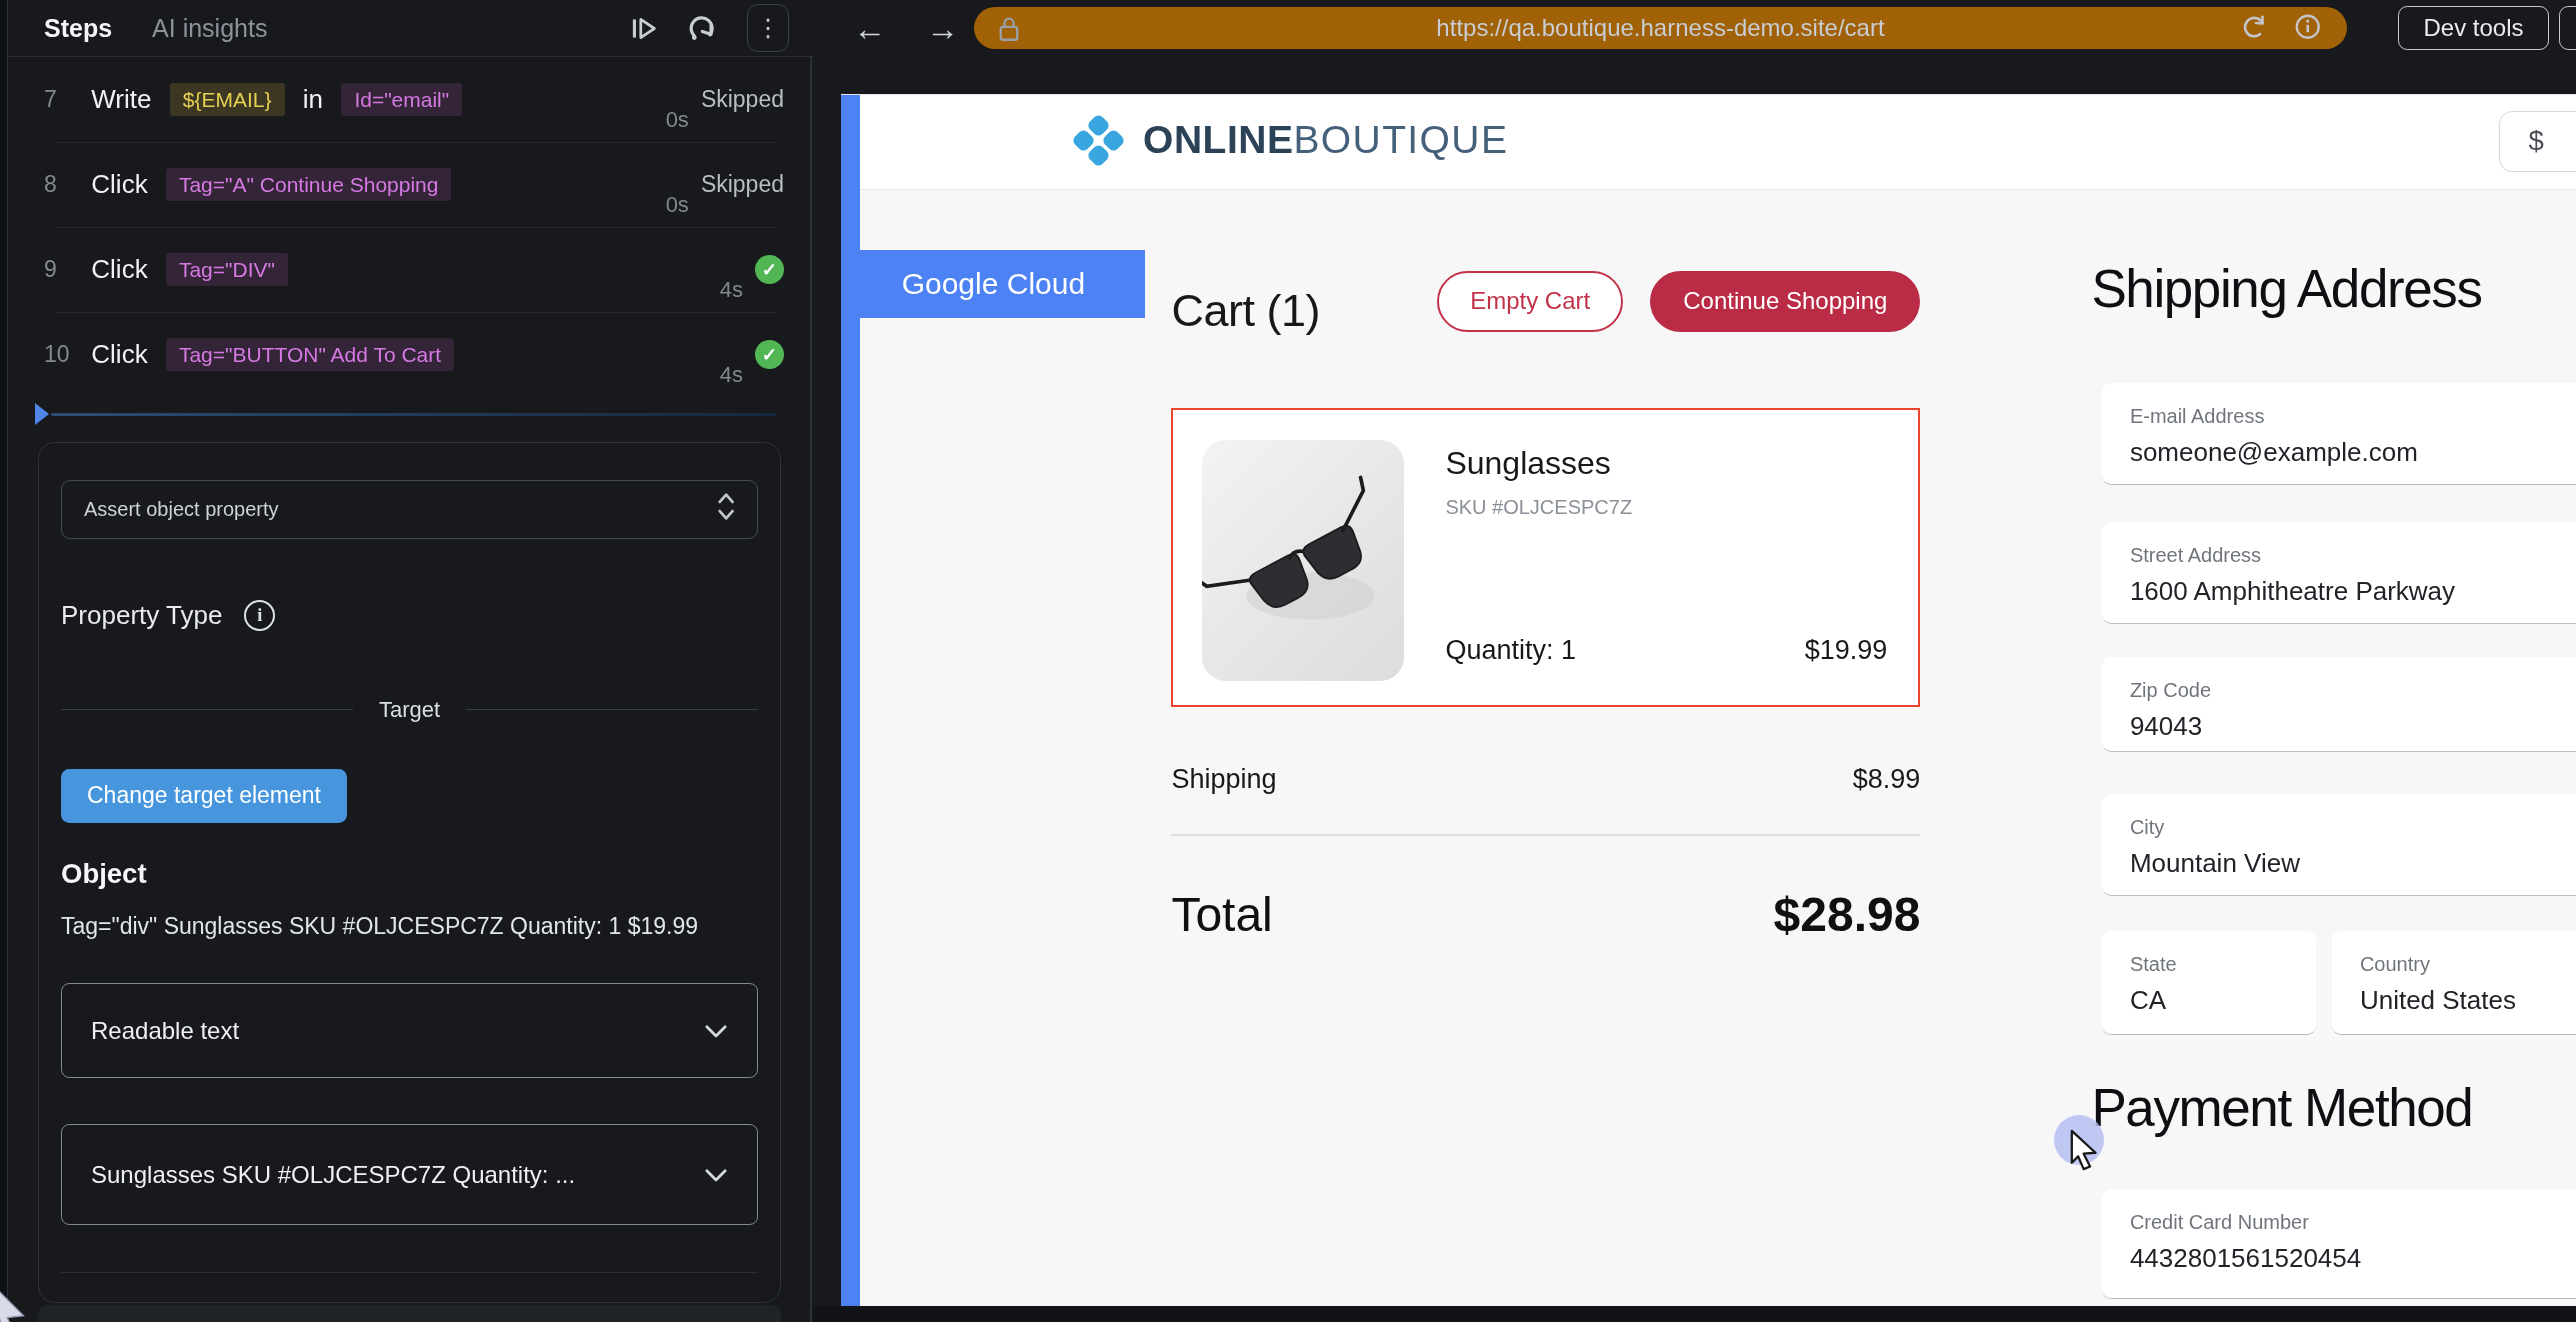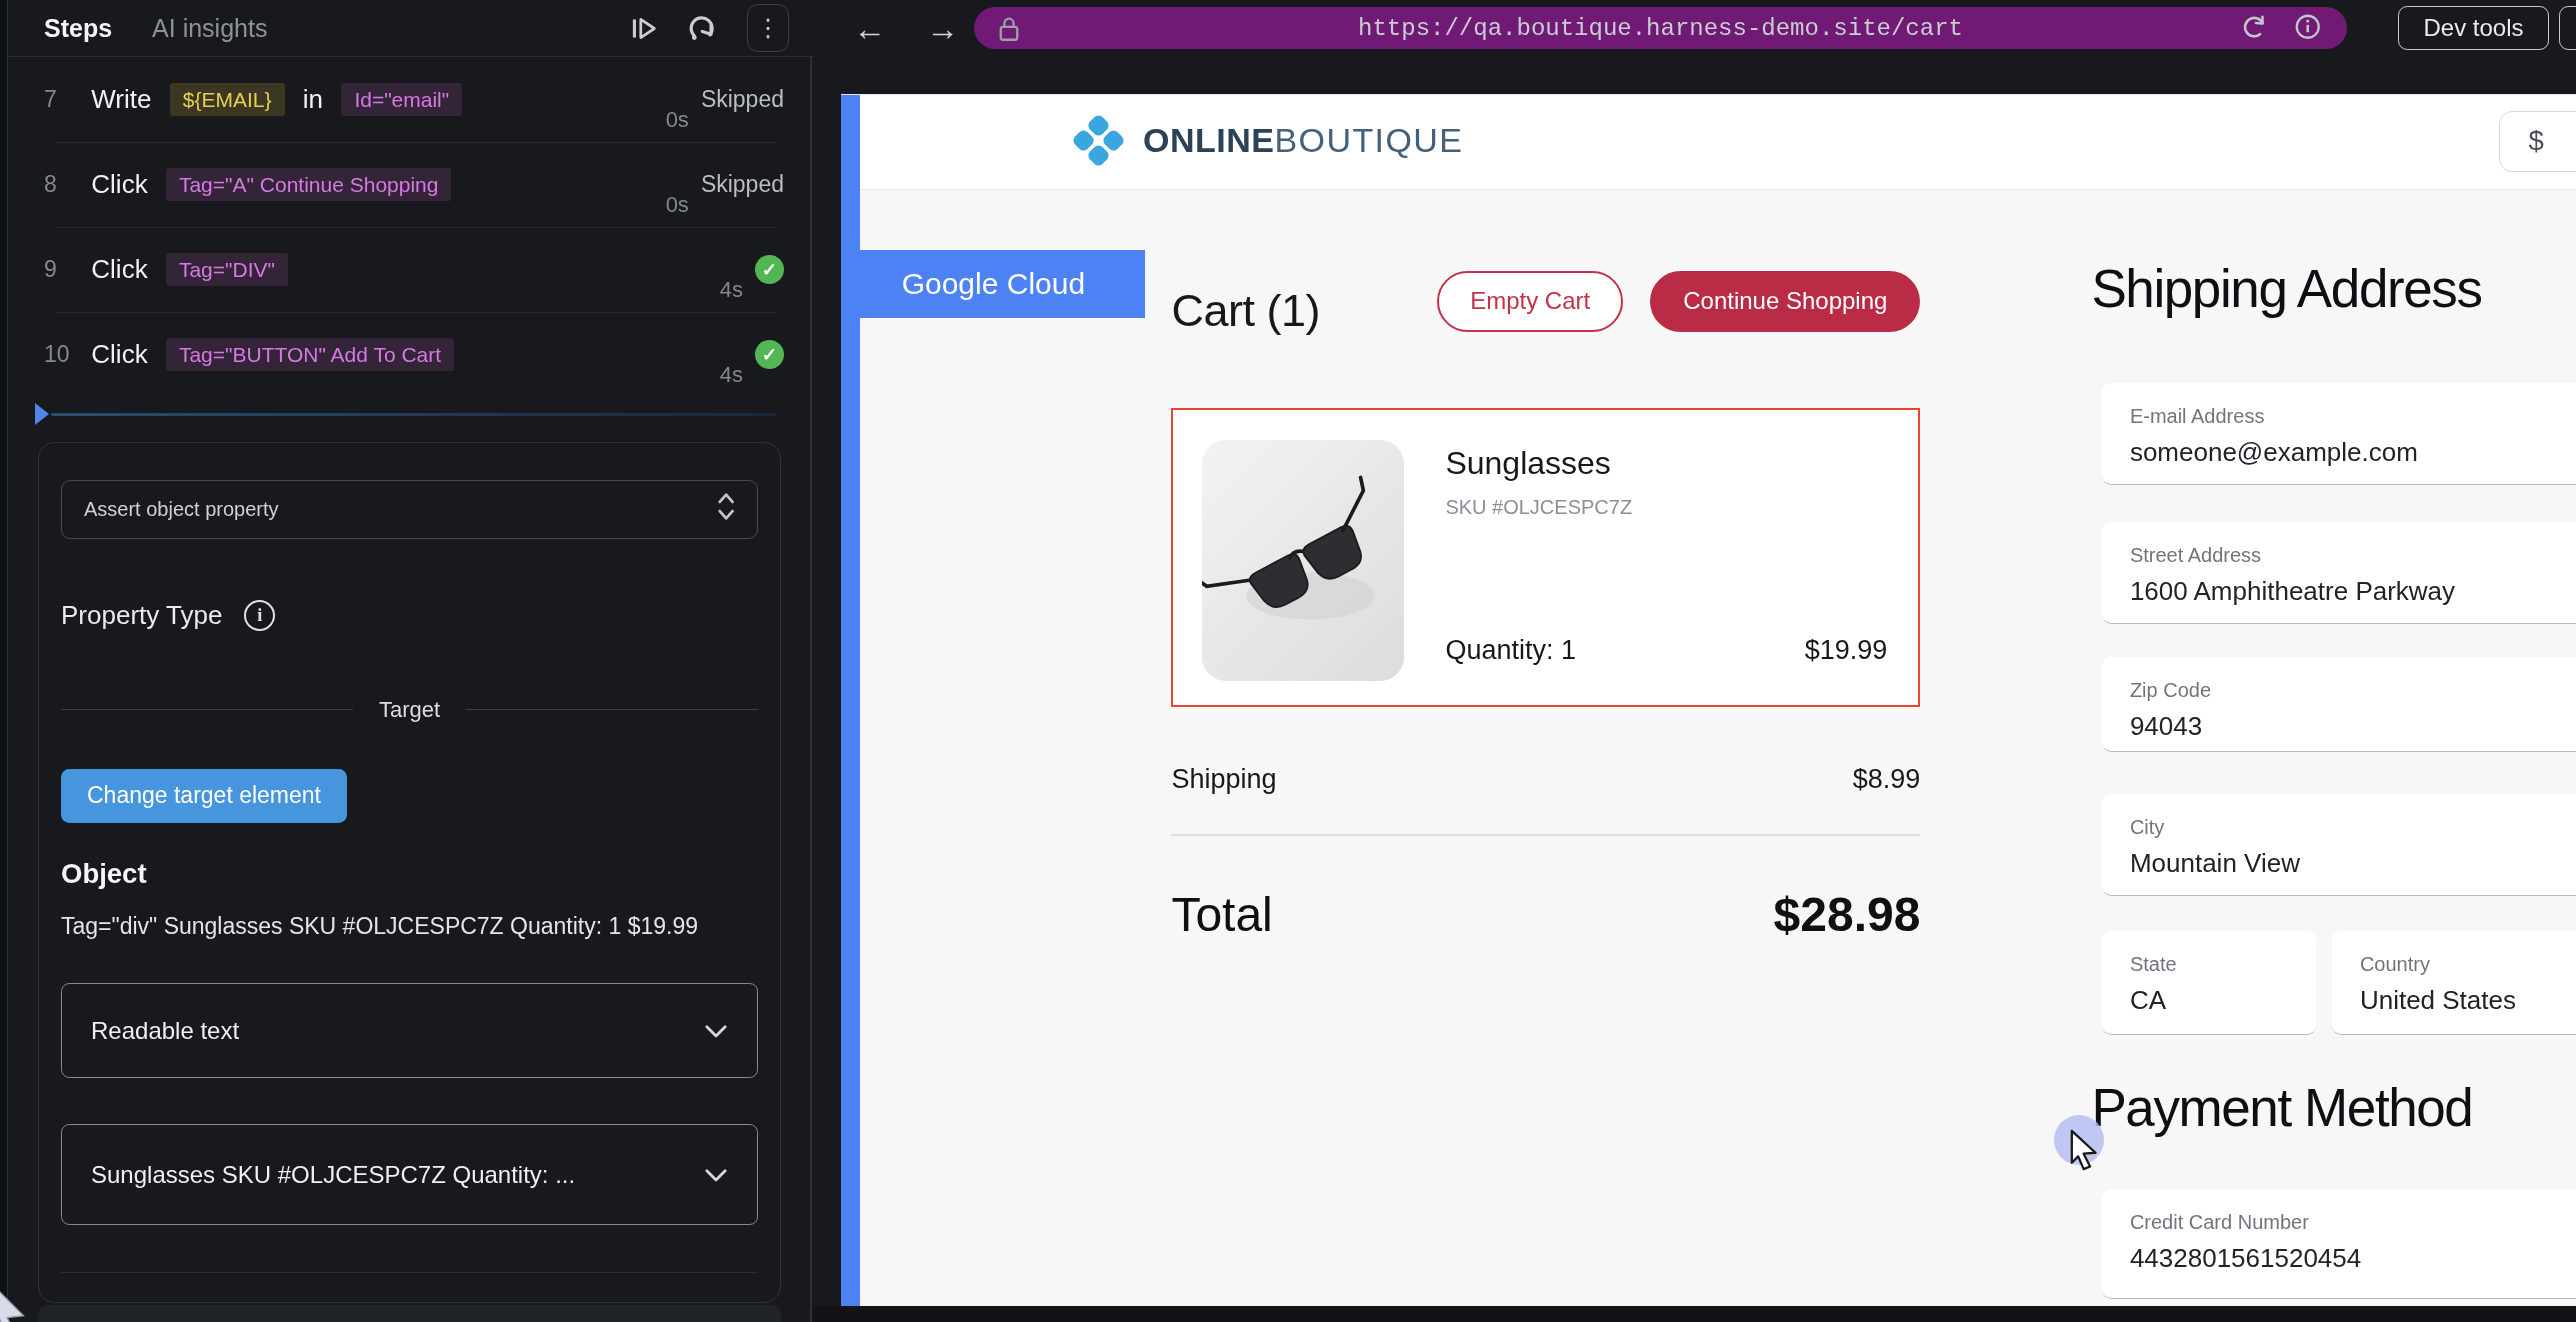--- a/index.html
+++ b/index.html
@@ -49,33 +49,33 @@
   .obj-text { margin-top:20px; font-size:23px; line-height:1.45; color:#e2e5e9; max-width:642px; }
   .dd { margin-top:40px; height:95px; border:1.8px solid #878c94; border-radius:8.3px; display:flex; align-items:center; padding:0 29px; color:#eef0f3; font-size:24px; }
   .dd.second { margin-top:46px; height:101px; }
   .card-divider { position:absolute; left:22px; right:22px; bottom:29px; height:0.9px; background:#2b2f34; }
   .lp-footer { flex:none; height:18.3px; margin:1.8px 32px 0 38px; background:#1f2227; border-radius:9.2px 9.2px 0 0; }
   .bl-cursor { position:absolute; left:-1.8px; bottom:-7.3px; z-index:12; }
 
   
   .browser { flex:1; position:relative; background:#17191d; overflow:hidden; }
   .nav-arrows { position:absolute; left:40px; top:0; height:57px; display:flex; align-items:center; gap:40px; color:#d2d5da; font-size:33px; }
-  .url-pill { position:absolute; left:161px; top:7.3px; height:42px; width:1373px; background:#701a75; border-radius:21px;font-family:Liberation Mono, monospace; }
+  .url-pill { position:absolute; left:161px; top:7.3px; height:42px; width:1373px; background:#a16207; border-radius:21px; }
   .lock-icon { position:absolute; left:24px; top:7.3px; }
   .url-text { position:absolute; left:0; right:0; top:0; height:42px; display:flex; align-items:center; justify-content:center; color:#c9cdd3; font-size:24px; }
   .pill-icons { position:absolute; right:26px; top:0; height:42px; display:flex; align-items:center; gap:26px; }
   .devtools { position:absolute; right:27.5px; top:6.4px; height:44px; border:1.8px solid #c7cad0; border-radius:9.2px; color:#e9ebef; font-size:24px; display:flex; align-items:center; padding:0 24px; cursor:pointer; }
   .partial-right { position:absolute; right:-31px; top:6.4px; width:48px; height:44px; border:1.8px solid #c7cad0; border-radius:9.2px; }
   .bottom-bar { position:absolute; left:0; right:0; bottom:0; height:17.4px; background:#121316; }
 
   .viewport { position:absolute; left:28.4px; top:94px; right:0; bottom:17.4px; background:#f7f7f8; overflow:hidden; border-top:0.9px solid #ece3e6; }
   .blue-strip { position:absolute; left:0; top:0; bottom:0; width:19px; background:#4d82f4; z-index:5; }
   .site-header { position:absolute; left:0; right:0; top:0; height:94px; background:#fff; box-shadow:0 0.9px 0 #e7e7ea; z-index:2; }
   .logo { position:absolute; left:228px; top:15.6px; display:flex; align-items:center; gap:14.7px; }
-  .logo-text { font-size:34px; letter-spacing:0.5px; }
+  .logo-text { font-size:39px; letter-spacing:0.5px; }
   .logo-text .b { font-weight:800; color:#2c4257; }
   .logo-text .l { font-weight:300; color:#44607a; letter-spacing:1.4px; }
   .currency { position:absolute; right:-27.5px; top:15.6px; width:105px; height:61px; background:#fff; border:1.8px solid #d6d8dd; border-radius:13px; display:flex; align-items:center; padding-left:29px; font-size:27.5px; color:#4a4e55; z-index:3; }
   .ribbon { position:absolute; left:0; top:155px; width:304px; height:68px; background:#4d82f4; color:#fff; font-size:30px; display:flex; align-items:center; justify-content:center; z-index:4; }
 
   .cart-col { position:absolute; left:330px; top:174px; width:749px; }
   .cart-head { display:flex; align-items:center; height:64px; }
   .cart-title { font-size:45px; font-weight:500; color:#17181a; letter-spacing:-0.5px;margin-top:20px; }
   .cart-btns { margin-left:auto; display:flex; gap:27px; }
   .btn-empty { height:61px; padding:0 31px; border-radius:31px; border:2.3px solid #c23248; color:#c23248; background:#fff; font-size:24px; display:flex; align-items:center; cursor:pointer; }

